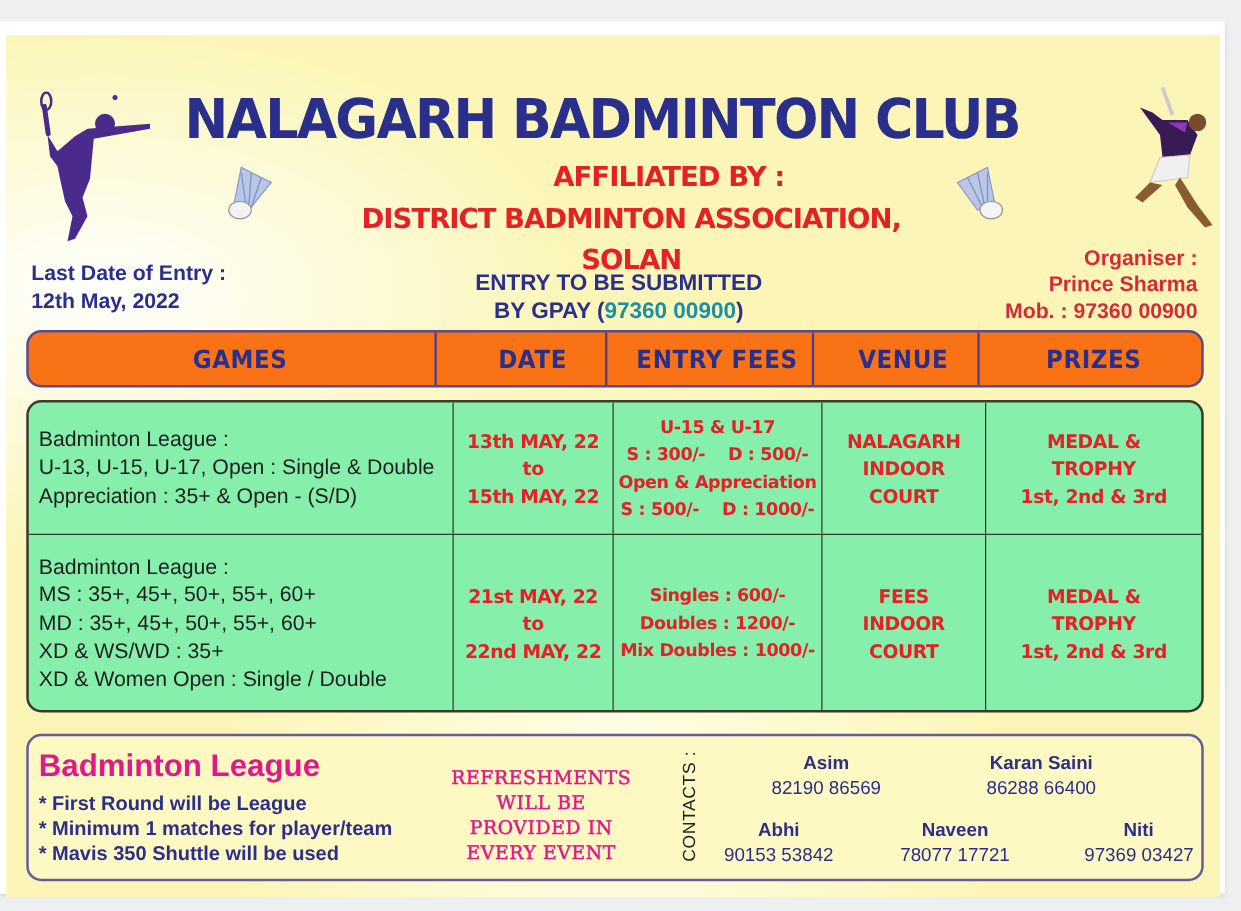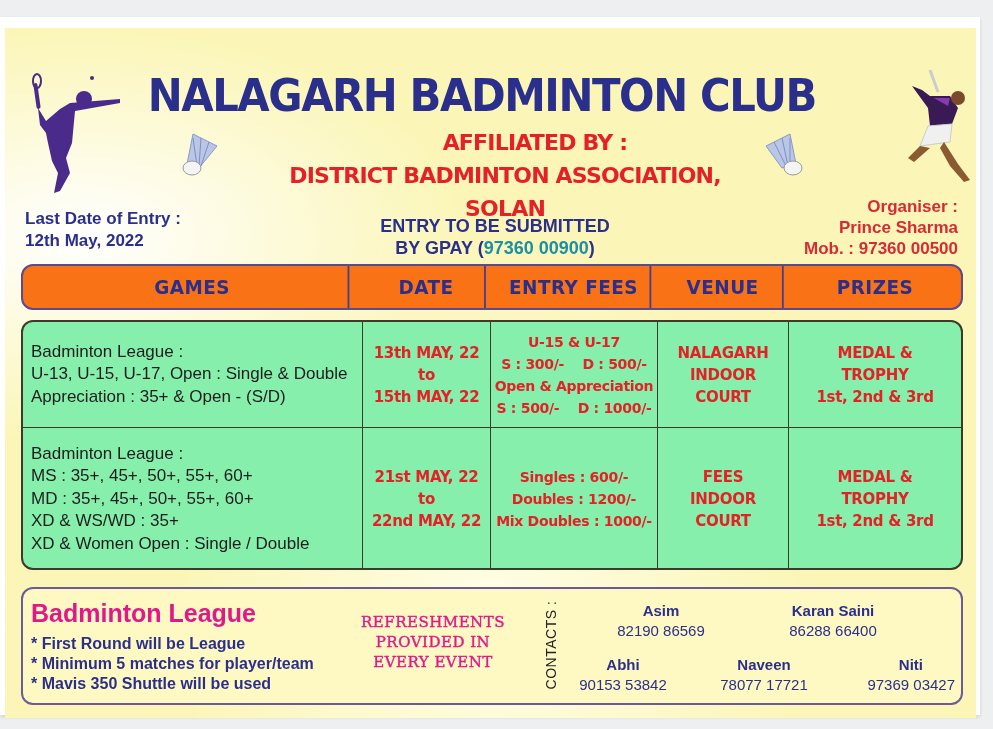--- a/index.html
+++ b/index.html
@@ -168,21 +168,21 @@
   </div>
 
   <div class="submit" style="top:187px;">
     <div>ENTRY TO BE SUBMITTED</div>
     <div><span>BY GPAY (</span><span class="num">97360 00900</span><span>)</span></div>
   </div>
 
   <div class="organiser" style="top:168px;right:18px;">
     <div>Organiser :</div>
     <div>Prince Sharma</div>
-    <div>Mob. : 97360 00500</div>
+    <div>Mob. : 97360 00900</div>
   </div>
 </div>
 
 <div class="thead">
   <div class="th c1">GAMES</div>
   <div class="th c2">DATE</div>
   <div class="th c3">ENTRY FEES</div>
   <div class="th c4">VENUE</div>
   <div class="th c5">PRIZES</div>
 </div>
@@ -244,25 +244,26 @@
       <div>TROPHY</div>
       <div>1st, 2nd &amp; 3rd</div>
     </div>
   </div>
 </div>
 
 <div class="footer">
   <div class="league-title">Badminton League</div>
   <div class="league-notes">
     <div>* First Round will be League</div>
-    <div>* Minimum 5 matches for player/team</div>
+    <div>* Minimum 1 matches for player/team</div>
     <div>* Mavis 350 Shuttle will be used</div>
   </div>
   <div class="refresh">
     <div>REFRESHMENTS</div>
+    <div>WILL BE</div>
     <div>PROVIDED IN</div>
     <div>EVERY EVENT</div>
   </div>
   <div class="contacts-label" style="left:478px;top:48px;">CONTACTS :</div>
 
   <div class="contact" style="left:578px;top:12px;width:120px;">
     <div class="name">Asim</div>
     <div>82190 86569</div>
   </div>
   <div class="contact" style="left:750px;top:12px;width:120px;">

